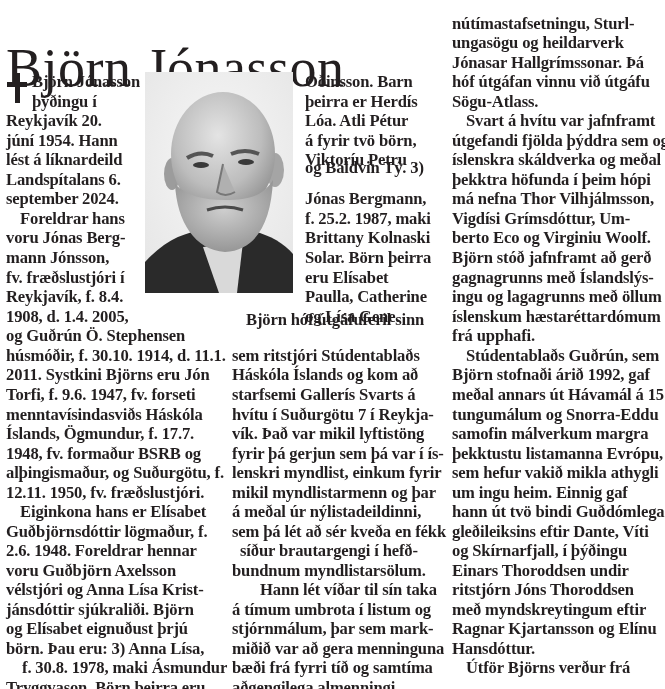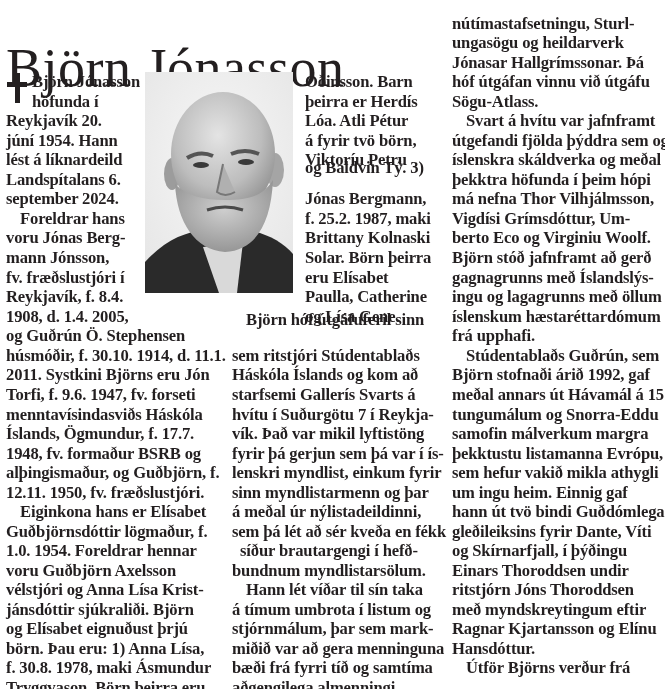--- a/index.html
+++ b/index.html
@@ -61,50 +61,50 @@
     <path d="M62 138 Q80 132 98 138" stroke="#4a4a4a" stroke-width="3" fill="none"></path>
   </svg>
 </div>
 
 <div class="col" id="col1"></div>
 <div class="col" id="col2"></div>
 <div class="col" id="col3"></div>
 
 <div>
   <span class="line" style="left:32px;top:72px">Björn Jónasson</span>
-  <span class="line" style="left:32px;top:92px">höfunda í</span>
+  <span class="line" style="left:32px;top:92px">þýðingu í</span>
   <span class="line" style="left:6px;top:111px">Reykjavík 20.</span>
   <span class="line" style="left:6px;top:131px">júní 1954. Hann</span>
   <span class="line" style="left:6px;top:150px">lést á líknardeild</span>
   <span class="line" style="left:6px;top:170px">Landspítalans 6.</span>
   <span class="line" style="left:6px;top:189px">september 2024.</span>
   <span class="line" style="left:20px;top:209px">Foreldrar hans</span>
   <span class="line" style="left:6px;top:228px">voru Jónas Berg-</span>
   <span class="line" style="left:6px;top:248px">mann Jónsson,</span>
   <span class="line" style="left:6px;top:268px">fv. fræðslustjóri í</span>
   <span class="line" style="left:6px;top:287px">Reykjavík, f. 8.4.</span>
   <span class="line" style="left:6px;top:307px">1908, d. 1.4. 2005,</span>
   <span class="line" style="left:6px;top:326px">og Guðrún Ö. Stephensen</span>
   <span class="line" style="left:6px;top:346px">húsmóðir, f. 30.10. 1914, d. 11.1.</span>
   <span class="line" style="left:6px;top:365px">2011. Systkini Björns eru Jón</span>
   <span class="line" style="left:6px;top:385px">Torfi, f. 9.6. 1947, fv. forseti</span>
   <span class="line" style="left:6px;top:405px">menntavísindasviðs Háskóla</span>
   <span class="line" style="left:6px;top:424px">Íslands, Ögmundur, f. 17.7.</span>
   <span class="line" style="left:6px;top:444px">1948, fv. formaður BSRB og</span>
-  <span class="line" style="left:6px;top:463px">alþingismaður, og Guðbjörn, f.</span>
+  <span class="line" style="left:6px;top:463px">alþingismaður, og Suðurgötu, f.</span>
   <span class="line" style="left:6px;top:483px">12.11. 1950, fv. fræðslustjóri.</span>
   <span class="line" style="left:20px;top:502px">Eiginkona hans er Elísabet</span>
   <span class="line" style="left:6px;top:522px">Guðbjörnsdóttir lögmaður, f.</span>
-  <span class="line" style="left:6px;top:541px">1.0. 1954. Foreldrar hennar</span>
+  <span class="line" style="left:6px;top:541px">2.6. 1948. Foreldrar hennar</span>
   <span class="line" style="left:6px;top:561px">voru Guðbjörn Axelsson</span>
   <span class="line" style="left:6px;top:580px">vélstjóri og Anna Lísa Krist-</span>
   <span class="line" style="left:6px;top:600px">jánsdóttir sjúkraliði. Björn</span>
   <span class="line" style="left:6px;top:619px">og Elísabet eignuðust þrjú</span>
-  <span class="line" style="left:6px;top:639px">börn. Þau eru: 1) Anna Lísa,</span>
-  <span class="line" style="left:6px;top:658px">f. 30.8. 1978, maki Ásmundur</span>
+  <span class="line" style="left:6px;top:639px">börn. Þau eru: 3) Anna Lísa,</span>
+  <span class="line" style="left:22px;top:658px">f. 30.8. 1978, maki Ásmundur</span>
 </div>
 
 <div>
   <span class="line" style="left:6px;top:678px">Tryggvason. Börn þeirra eru</span>
 </div>
 
 <div>
   <span class="line" style="left:305px;top:72px">Óðinsson. Barn</span>
   <span class="line" style="left:305px;top:92px">þeirra er Herdís</span>
   <span class="line" style="left:305px;top:111px">Lóa. Atli Pétur</span>
@@ -119,26 +119,26 @@
   <span class="line" style="left:305px;top:287px">Paulla, Catherine</span>
   <span class="line" style="left:305px;top:307px">og Lísa Gene.</span>
   <span class="line" style="left:246px;top:310px">Björn hóf útgáfuferil sinn</span>
   <span class="line" style="left:232px;top:346px">sem ritstjóri Stúdentablaðs</span>
   <span class="line" style="left:232px;top:365px">Háskóla Íslands og kom að</span>
   <span class="line" style="left:232px;top:385px">starfsemi Gallerís Svarts á</span>
   <span class="line" style="left:232px;top:405px">hvítu í Suðurgötu 7 í Reykja-</span>
   <span class="line" style="left:232px;top:424px">vík. Það var mikil lyftistöng</span>
   <span class="line" style="left:232px;top:444px">fyrir þá gerjun sem þá var í ís-</span>
   <span class="line" style="left:232px;top:463px">lenskri myndlist, einkum fyrir</span>
-  <span class="line" style="left:232px;top:483px">sinn myndlistarmenn og þar</span>
+  <span class="line" style="left:232px;top:483px">mikil myndlistarmenn og þar</span>
   <span class="line" style="left:232px;top:502px">á meðal úr nýlistadeildinni,</span>
   <span class="line" style="left:232px;top:522px">sem þá lét að sér kveða en fékk</span>
   <span class="line" style="left:240px;top:541px">síður brautargengi í hefð-</span>
   <span class="line" style="left:232px;top:561px">bundnum myndlistarsölum.</span>
-  <span class="line" style="left:246px;top:580px">Hann lét víðar til sín taka</span>
+  <span class="line" style="left:260px;top:580px">Hann lét víðar til sín taka</span>
   <span class="line" style="left:232px;top:600px">á tímum umbrota í listum og</span>
   <span class="line" style="left:232px;top:619px">stjórnmálum, þar sem mark-</span>
   <span class="line" style="left:232px;top:639px">miðið var að gera menninguna</span>
   <span class="line" style="left:232px;top:658px">bæði frá fyrri tíð og samtíma</span>
   <span class="line" style="left:232px;top:678px">aðgengilega almenningi.</span>
 </div>
 
 <div>
   <span class="line" style="left:452px;top:14px">nútímastafsetningu, Sturl-</span>
   <span class="line" style="left:452px;top:33px">ungasögu og heildarverk</span>
@@ -159,21 +159,21 @@
   <span class="line" style="left:452px;top:326px">frá upphafi.</span>
   <span class="line" style="left:466px;top:346px">Stúdentablaðs Guðrún, sem</span>
   <span class="line" style="left:452px;top:365px">Björn stofnaði árið 1992, gaf</span>
   <span class="line" style="left:452px;top:385px">meðal annars út Hávamál á 15</span>
   <span class="line" style="left:452px;top:405px">tungumálum og Snorra-Eddu</span>
   <span class="line" style="left:452px;top:424px">samofin málverkum margra</span>
   <span class="line" style="left:452px;top:444px">þekktustu listamanna Evrópu,</span>
   <span class="line" style="left:452px;top:463px">sem hefur vakið mikla athygli</span>
   <span class="line" style="left:452px;top:483px">um ingu heim. Einnig gaf</span>
   <span class="line" style="left:452px;top:502px">hann út tvö bindi Guðdómlega</span>
-  <span class="line" style="left:452px;top:522px">gleðileiksins fyrir Dante, Víti</span>
+  <span class="line" style="left:452px;top:522px">gleðileiksins eftir Dante, Víti</span>
   <span class="line" style="left:452px;top:541px">og Skírnarfjall, í þýðingu</span>
   <span class="line" style="left:452px;top:561px">Einars Thoroddsen undir</span>
   <span class="line" style="left:452px;top:580px">ritstjórn Jóns Thoroddsen</span>
   <span class="line" style="left:452px;top:600px">með myndskreytingum eftir</span>
   <span class="line" style="left:452px;top:619px">Ragnar Kjartansson og Elínu</span>
   <span class="line" style="left:452px;top:639px">Hansdóttur.</span>
   <span class="line" style="left:466px;top:658px">Útför Björns verður frá</span>
 </div>
 
 </body></html>

